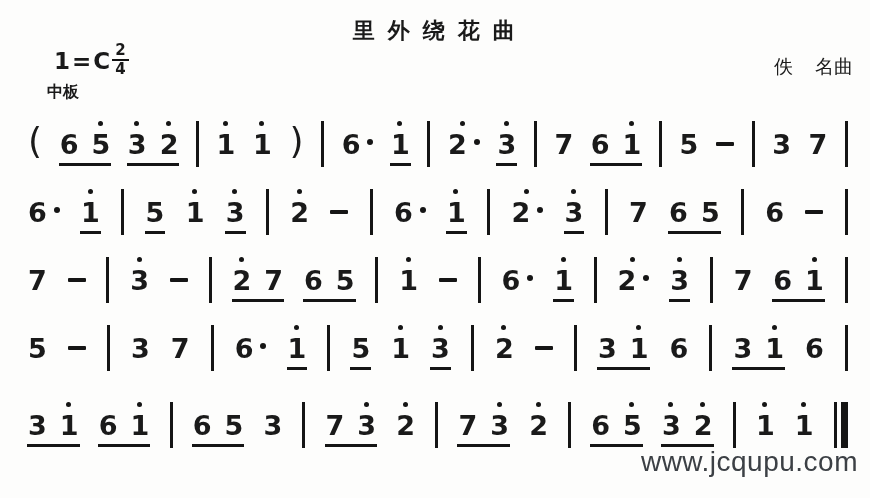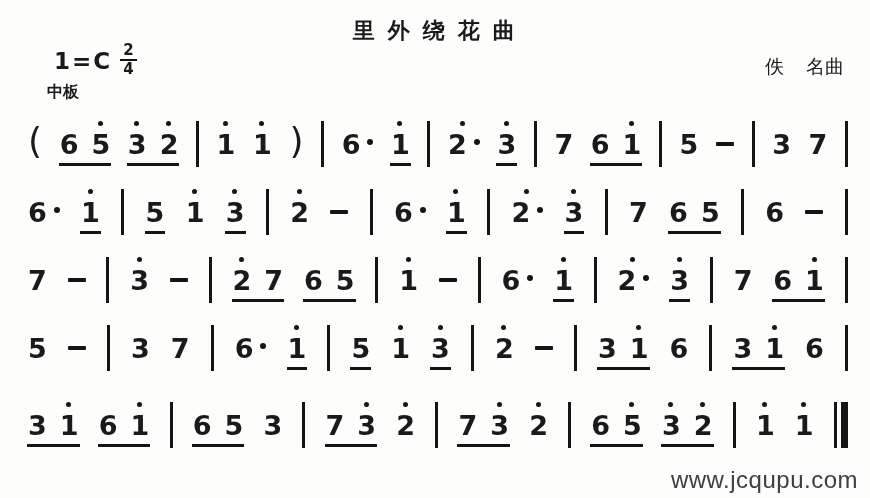--- a/index.html
+++ b/index.html
@@ -10,29 +10,29 @@
     overflow:hidden;
     font-family:"DejaVu Sans", sans-serif;
     color:#1a1a1a;
   }
   
   .title{
     position:absolute;top:16px;left:50%;transform:translateX(-47%);
     font-family:Liberation Sans, sans-serif;
     font-size:22px;font-weight:700;letter-spacing:13px;white-space:nowrap;
   }
-  .keysig{position:absolute;top:45px;left:54px;display:flex;align-items:center;gap:8px;}
+  .keysig{position:absolute;top:45px;left:54px;display:flex;align-items:center;}
   .keytext{font-size:23px;font-weight:700;letter-spacing:2px;}
   .frac{display:inline-flex;flex-direction:column;align-items:center;line-height:1;
         font-size:15px;font-weight:700;margin-top:-2px;}
   .fn{border-bottom:2px solid #111;padding:0 3px 1px;}
   .fd{padding-top:1px;}
   .tempo{position:absolute;top:82px;left:47px;
          font-family:"DejaVu Serif", serif;font-size:16px;font-weight:700;}
-  .composer{position:absolute;top:54px;right:26px;
+  .composer{position:absolute;top:54px;right:17px;
             font-family:"DejaVu Serif", serif;font-size:19px;word-spacing:16px;}
   
   .score{position:absolute;left:28px;right:22px;top:0;bottom:0;}
   .line{
     position:absolute;left:0;right:0;height:54px;
     display:flex;justify-content:space-between;align-items:center;
   }
   .line1{top:117px;} .line2{top:185px;} .line3{top:253px;} .line4{top:321px;} .line5{top:398px;}
   .note{position:relative;display:inline-flex;align-items:center;line-height:1;}
   .num{font-size:27px;font-weight:700;font-style:normal;line-height:1;}
@@ -44,23 +44,23 @@
   .grp{position:relative;display:inline-flex;align-items:center;gap:13px;}
   .grp.u::after{content:"";position:absolute;left:-1px;right:-1px;bottom:-8px;height:3px;background:#151515;}
   .bar{width:3px;height:46px;background:#151515;}
   .finalbar{display:inline-flex;gap:4px;height:46px;align-items:stretch;}
   .finalbar .thin{width:3px;background:#151515;}
   .finalbar .thick{width:7px;background:#151515;}
   .dash{width:18px;height:4px;background:#151515;border-radius:1px;}
   .paren{font-size:36px;font-weight:400;line-height:1;transform:translateY(-3px);}
   
   .watermark{
-    position:absolute;right:12px;bottom:4px;
+    position:absolute;right:12px;bottom:20px;
     font-family:"Liberation Sans", sans-serif;
-    font-size:24px;color:#3c4045;letter-spacing:0.5px;margin-left:48px;
+    font-size:28px;color:#3c4045;letter-spacing:0.5px;margin-left:48px;
   }
 </style>
 </head>
 <body>
 
 <div class="sheet">
 
   <div class="title">里外绕花曲</div>
 
   <div class="keysig">

